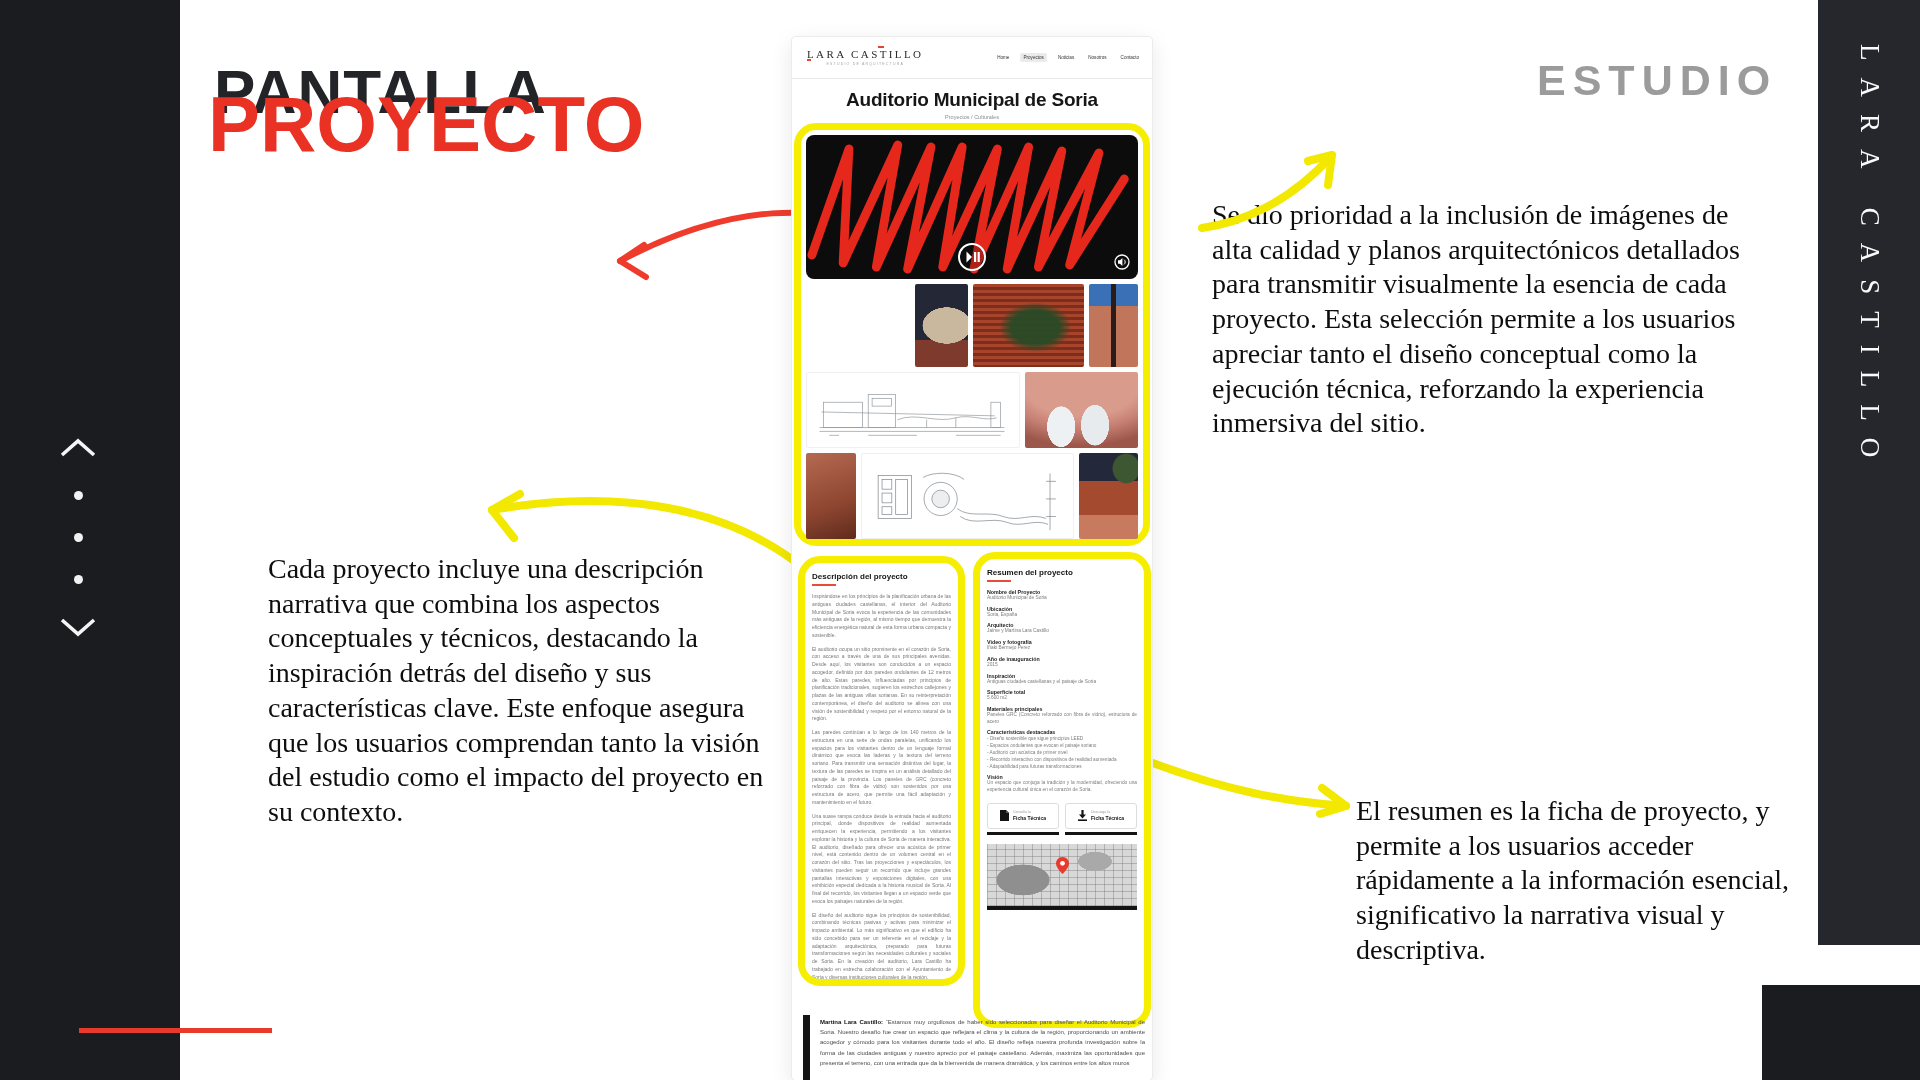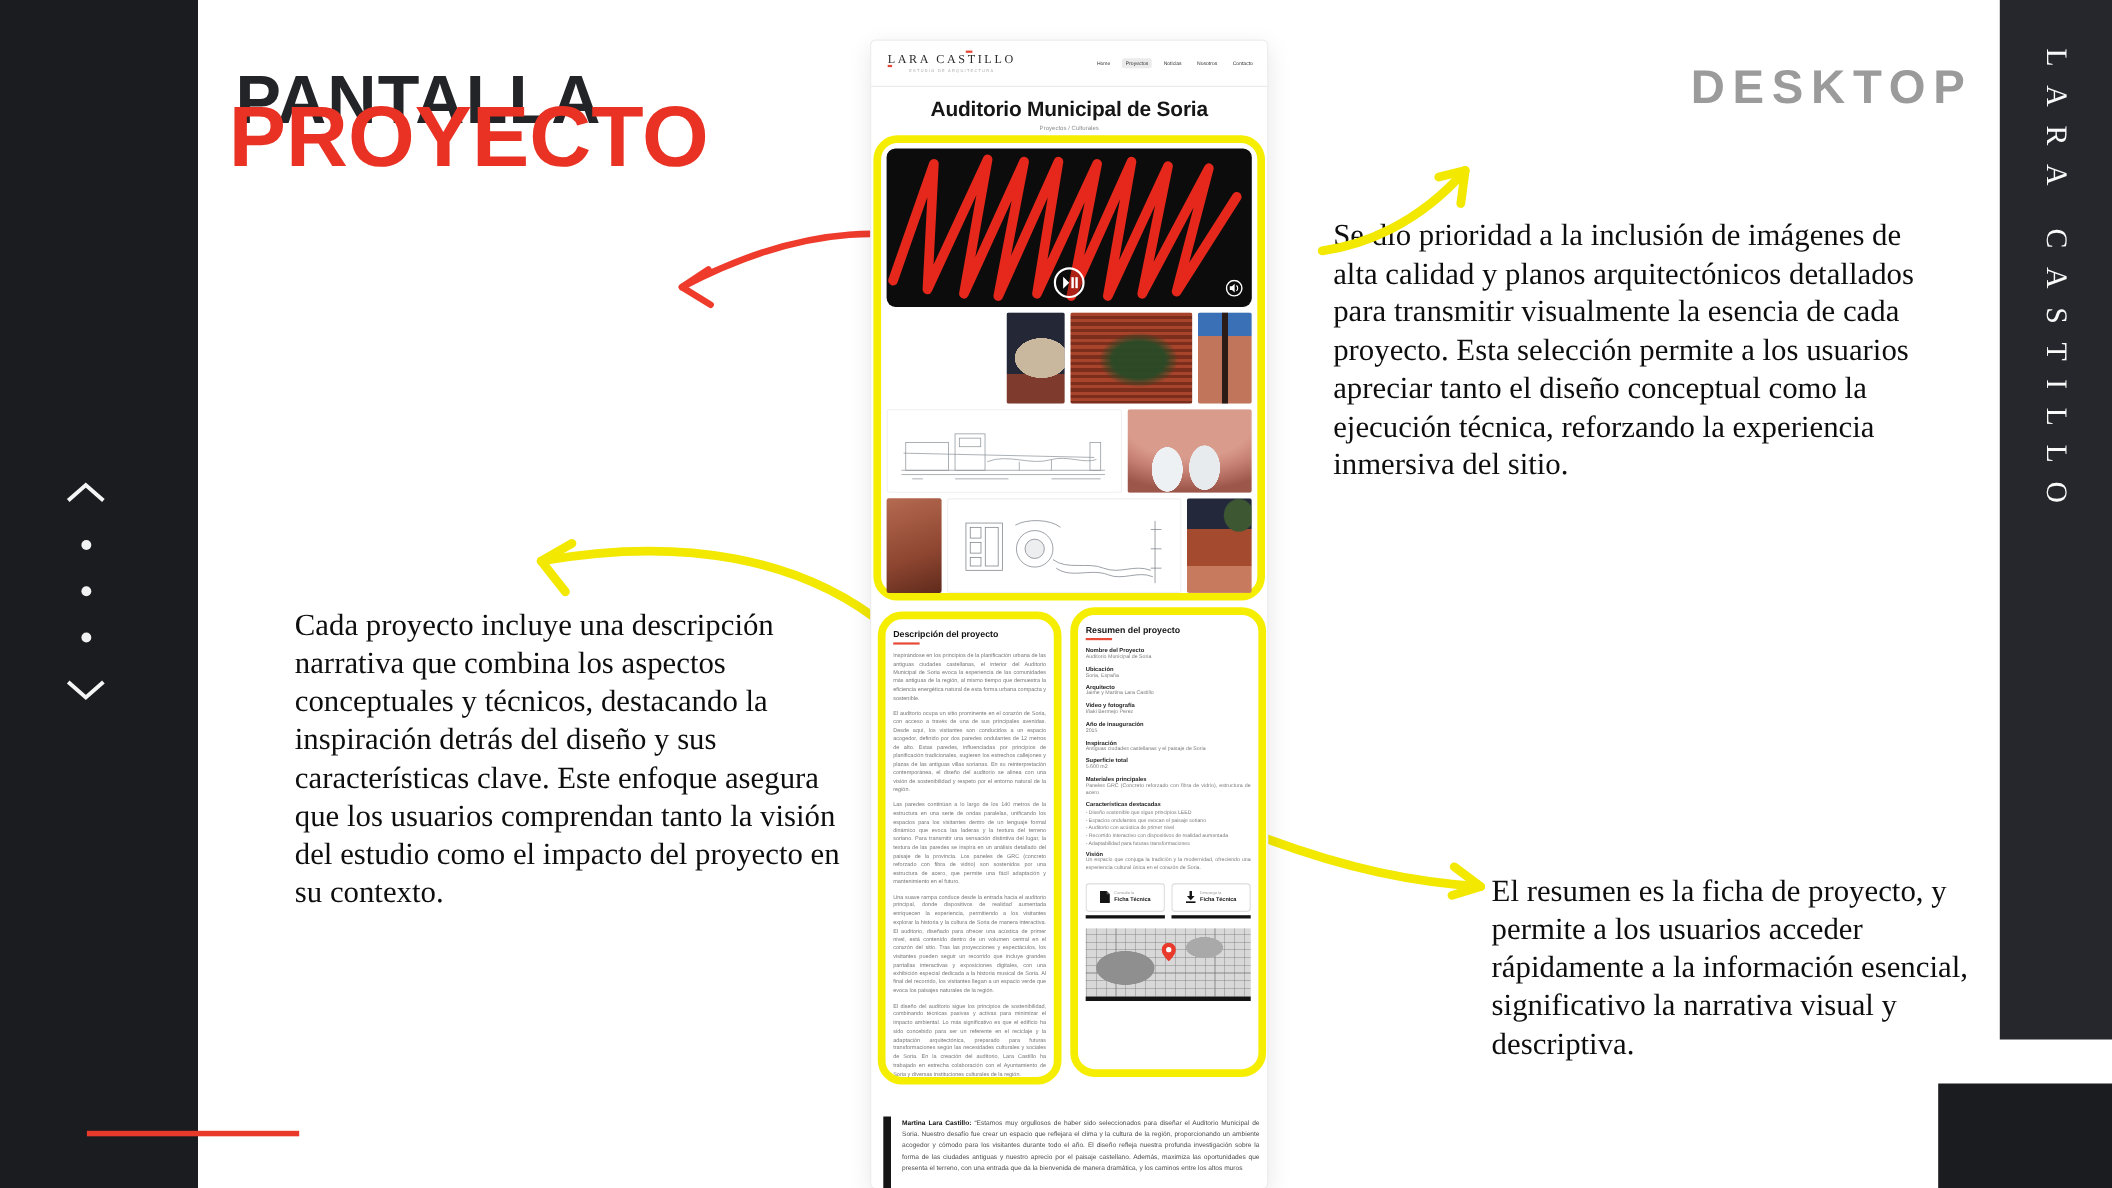--- a/index.html
+++ b/index.html
@@ -49,21 +49,21 @@
   .m-nav span{padding:2px 3px;border-radius:2px;cursor:pointer;}
   .m-nav span.active{background:#ebebeb;}
   .m-title{position:absolute;left:0;top:52px;width:100%;text-align:center;font-size:19px;
       font-weight:700;color:#161616;letter-spacing:-0.2px;}
   .m-crumb{position:absolute;left:0;top:77px;width:100%;text-align:center;font-size:5.5px;color:#8d8d8d;}
 
   
   .ybox{position:absolute;border:7px solid #f6ee00;border-radius:22px;background:#fff;box-sizing:border-box;}
   .ybox.media{left:2px;top:86px;width:356px;height:423px;background:transparent;padding:5px;}
   .ybox.desc{left:6px;top:519px;width:167px;height:430px;padding:9px 7px;overflow:hidden;}
-  .ybox.summ{left:181px;top:515px;width:178px;height:427px;padding:9px 7px;overflow:hidden;}
+  .ybox.summ{left:181px;top:515px;width:178px;height:476px;padding:9px 7px;overflow:hidden;}
 
   
   .video{position:relative;width:100%;height:144px;background:#0c0c0c;border-radius:8px;overflow:hidden;}
   .video svg.scribble{position:absolute;inset:0;width:100%;height:100%;}
   .playbtn{position:absolute;left:50%;bottom:7px;transform:translateX(-50%);width:30px;height:30px;cursor:pointer;}
   .mutebtn{position:absolute;right:8px;bottom:9px;width:16px;height:16px;cursor:pointer;}
 
   
   .gal{display:flex;flex-direction:column;gap:5px;margin-top:5px;}
   .grow{display:flex;gap:5px;}
@@ -149,21 +149,21 @@
 
   <div class="right-bar">
     <span class="vbrand">LARA CASTILLO</span>
   </div>
   <div class="right-block"></div>
 
   <div class="kicker">PANTALLA</div>
   <div class="headline">
     <div>PROYECTO</div>
   </div>
-  <div class="device">DESKTOP</div>
+  <div class="device">ESTUDIO</div>
 
   <div class="hand note-img">Se dio prioridad a la inclusión de imágenes de alta calidad y planos arquitectónicos detallados para transmitir visualmente la esencia de cada proyecto. Esta selección permite a los usuarios apreciar tanto el diseño conceptual como la ejecución técnica, reforzando la experiencia inmersiva del sitio.</div>
   <div class="hand note-desc">Cada proyecto incluye una descripción narrativa que combina los aspectos conceptuales y técnicos, destacando la inspiración detrás del diseño y sus características clave. Este enfoque asegura que los usuarios comprendan tanto la visión del estudio como el impacto del proyecto en su contexto.</div>
   <div class="hand note-sum">El resumen es la ficha de proyecto, y permite a los usuarios acceder rápidamente a la información esencial, significativo la narrativa visual y descriptiva.</div>
 
   <svg class="arrow" style="left:600px;top:195px" width="300" height="110" viewBox="0 0 300 110">
     <path d="M 292,42 C 225,5 130,8 20,66" fill="none" stroke="#ee3b2c" stroke-width="6" stroke-linecap="round"></path>
     <path d="M 20,66 L 44,50 M 20,66 L 46,82" fill="none" stroke="#ee3b2c" stroke-width="6" stroke-linecap="round"></path>
   </svg>
   <svg class="arrow" style="left:1190px;top:133px" width="165" height="105" viewBox="0 0 165 105">

